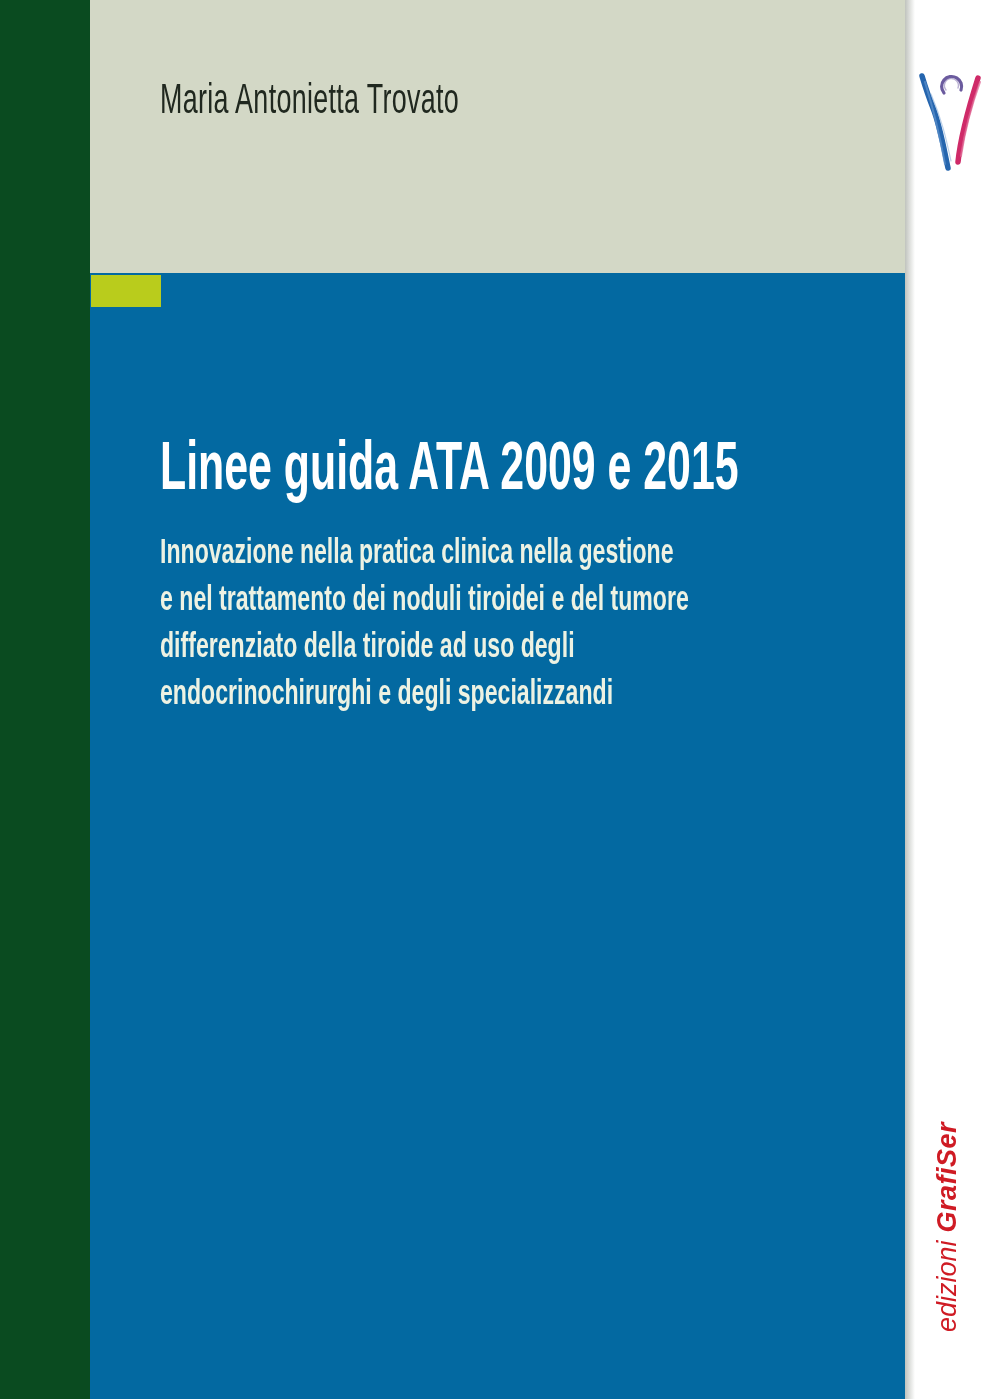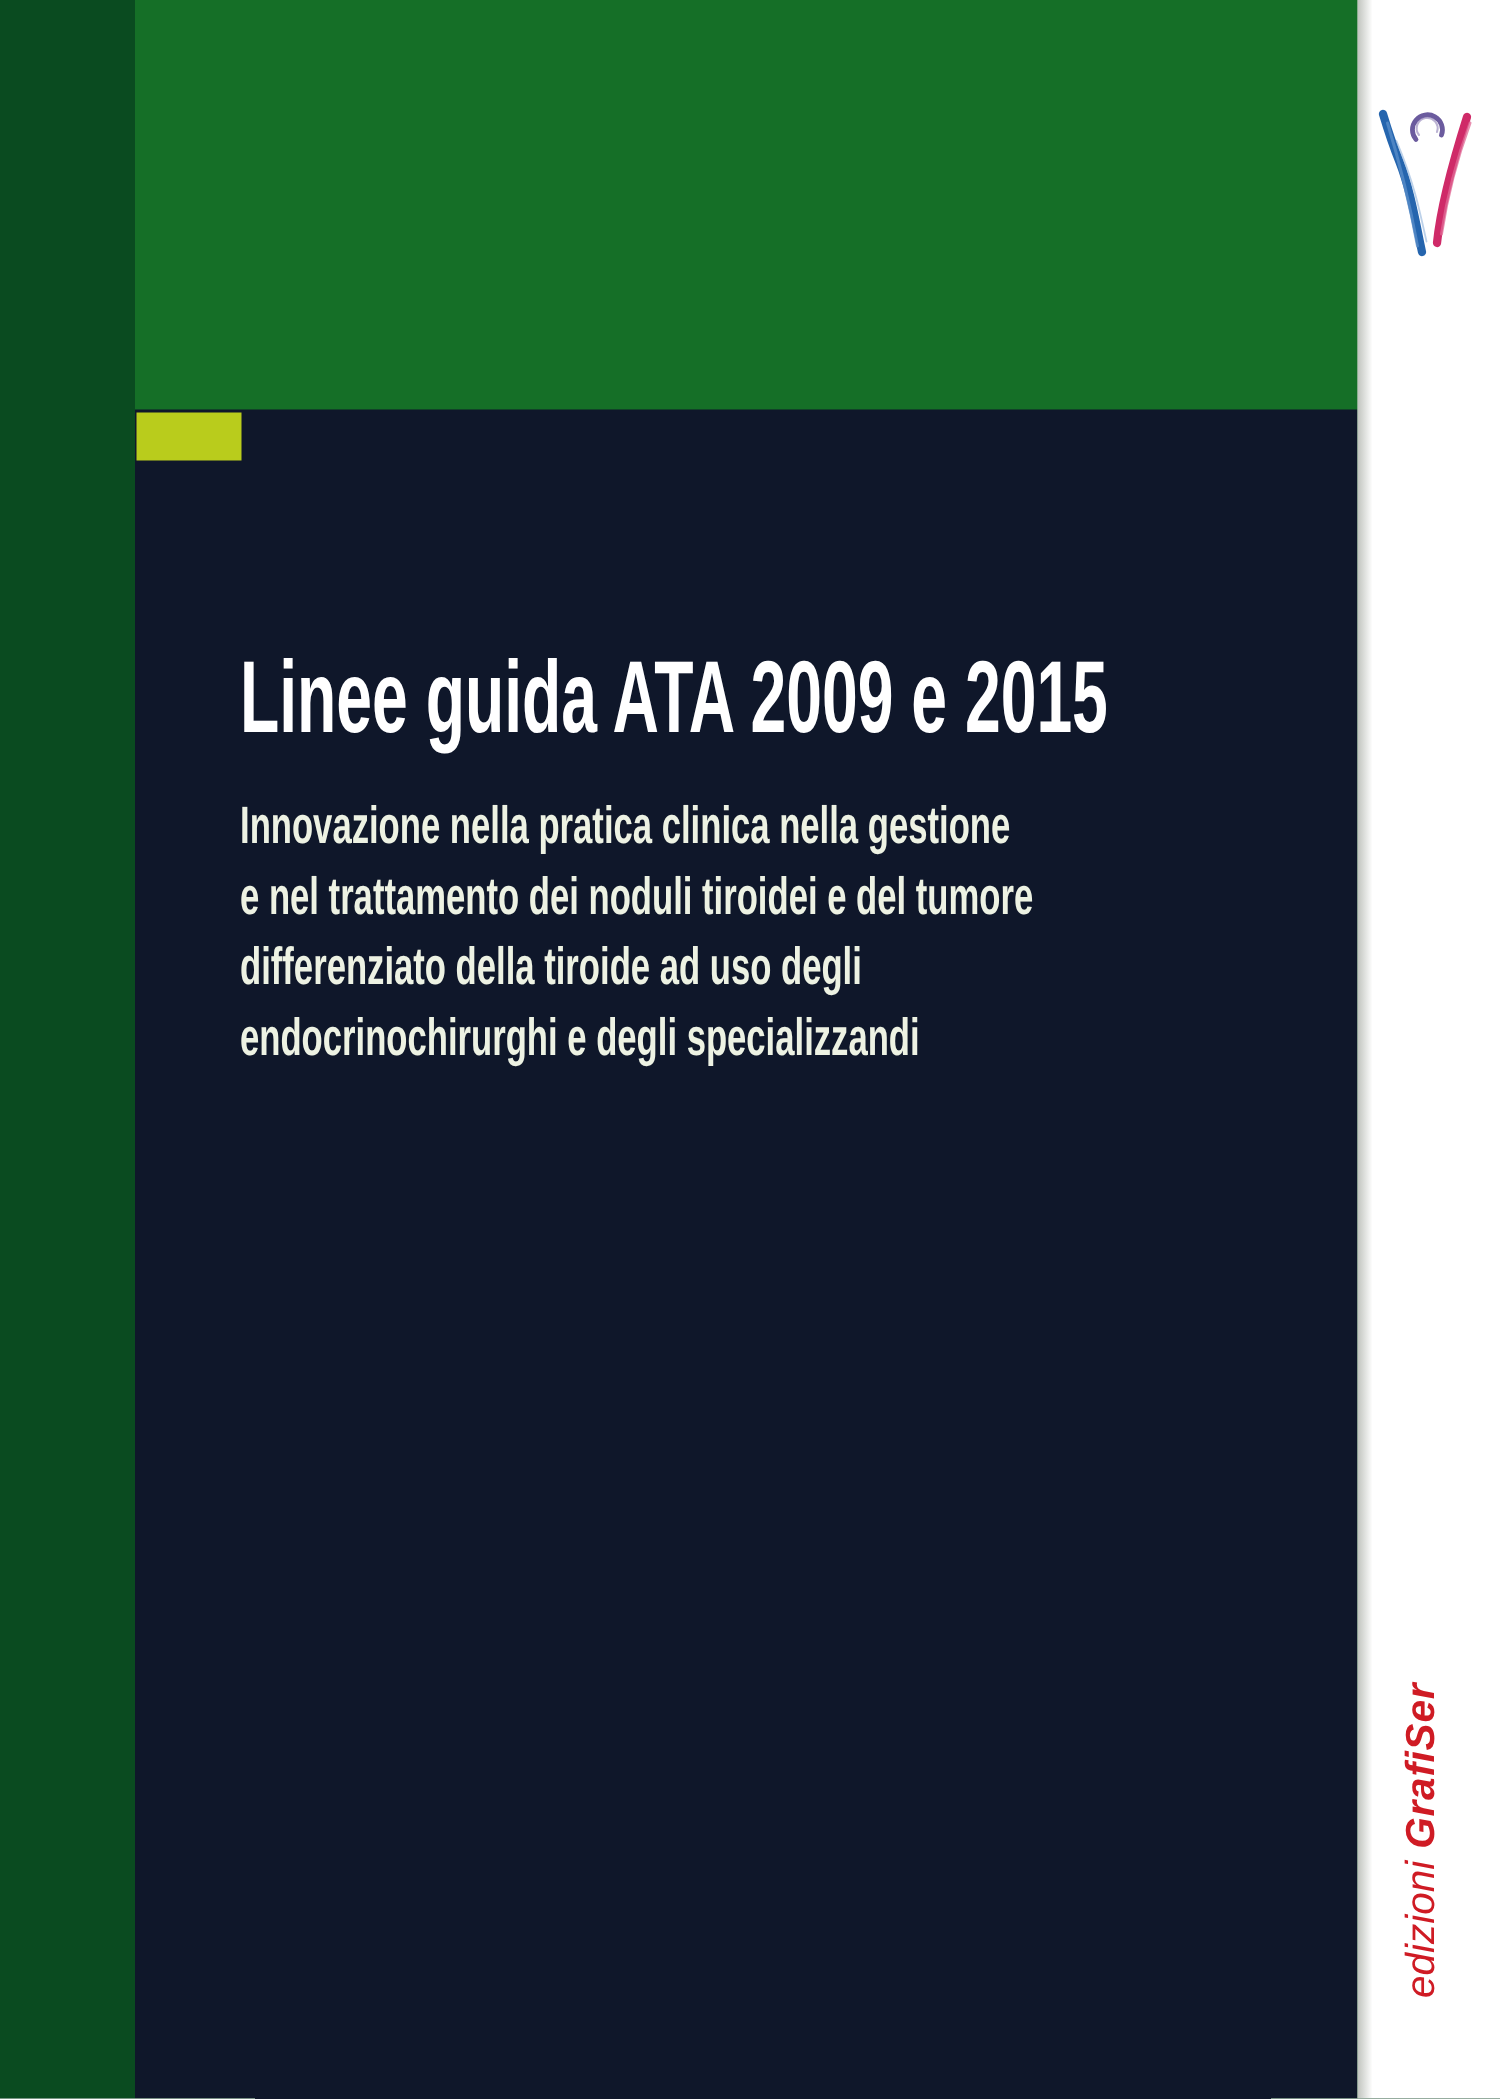--- a/index.html
+++ b/index.html
@@ -33,21 +33,21 @@
     white-space:nowrap;
     transform:scaleX(0.64);
     transform-origin:left top;
     letter-spacing:0.5px;
   }
 
   
   .main-area {
     position:absolute; left:90px; top:273px;
     width:815px; height:1126px;
-    background:#0f172a;
+    background:#0369a1;
   }
   .accent {
     position:absolute; left:1px; top:2px;
     width:70px; height:32px;
     background:#b9cc1c;
   }
   .title {
     position:absolute; left:70px; top:157px;
     margin:0;
     font-size:68px; line-height:1.05;
@@ -95,20 +95,23 @@
   .pub-prefix { font-weight:normal; margin-right:8px; }
   .pub-name   { font-weight:bold; letter-spacing:0.5px; }
 </style>
 </head>
 <body>
 
 <div class="page">
 
   <div class="strip-left"></div>
 
+  <div class="band-top">
+    <div class="author">Maria Antonietta Trovato</div>
+  </div>
 
   <div class="main-area">
     <div class="accent"></div>
     <h1 class="title">Linee guida ATA 2009 e 2015</h1>
     <div class="subtitle">
       <div>Innovazione nella pratica clinica nella gestione</div>
       <div>e nel trattamento dei noduli tiroidei e del tumore</div>
       <div>differenziato della tiroide ad uso degli</div>
       <div>endocrinochirurghi e degli specializzandi</div>
     </div>

